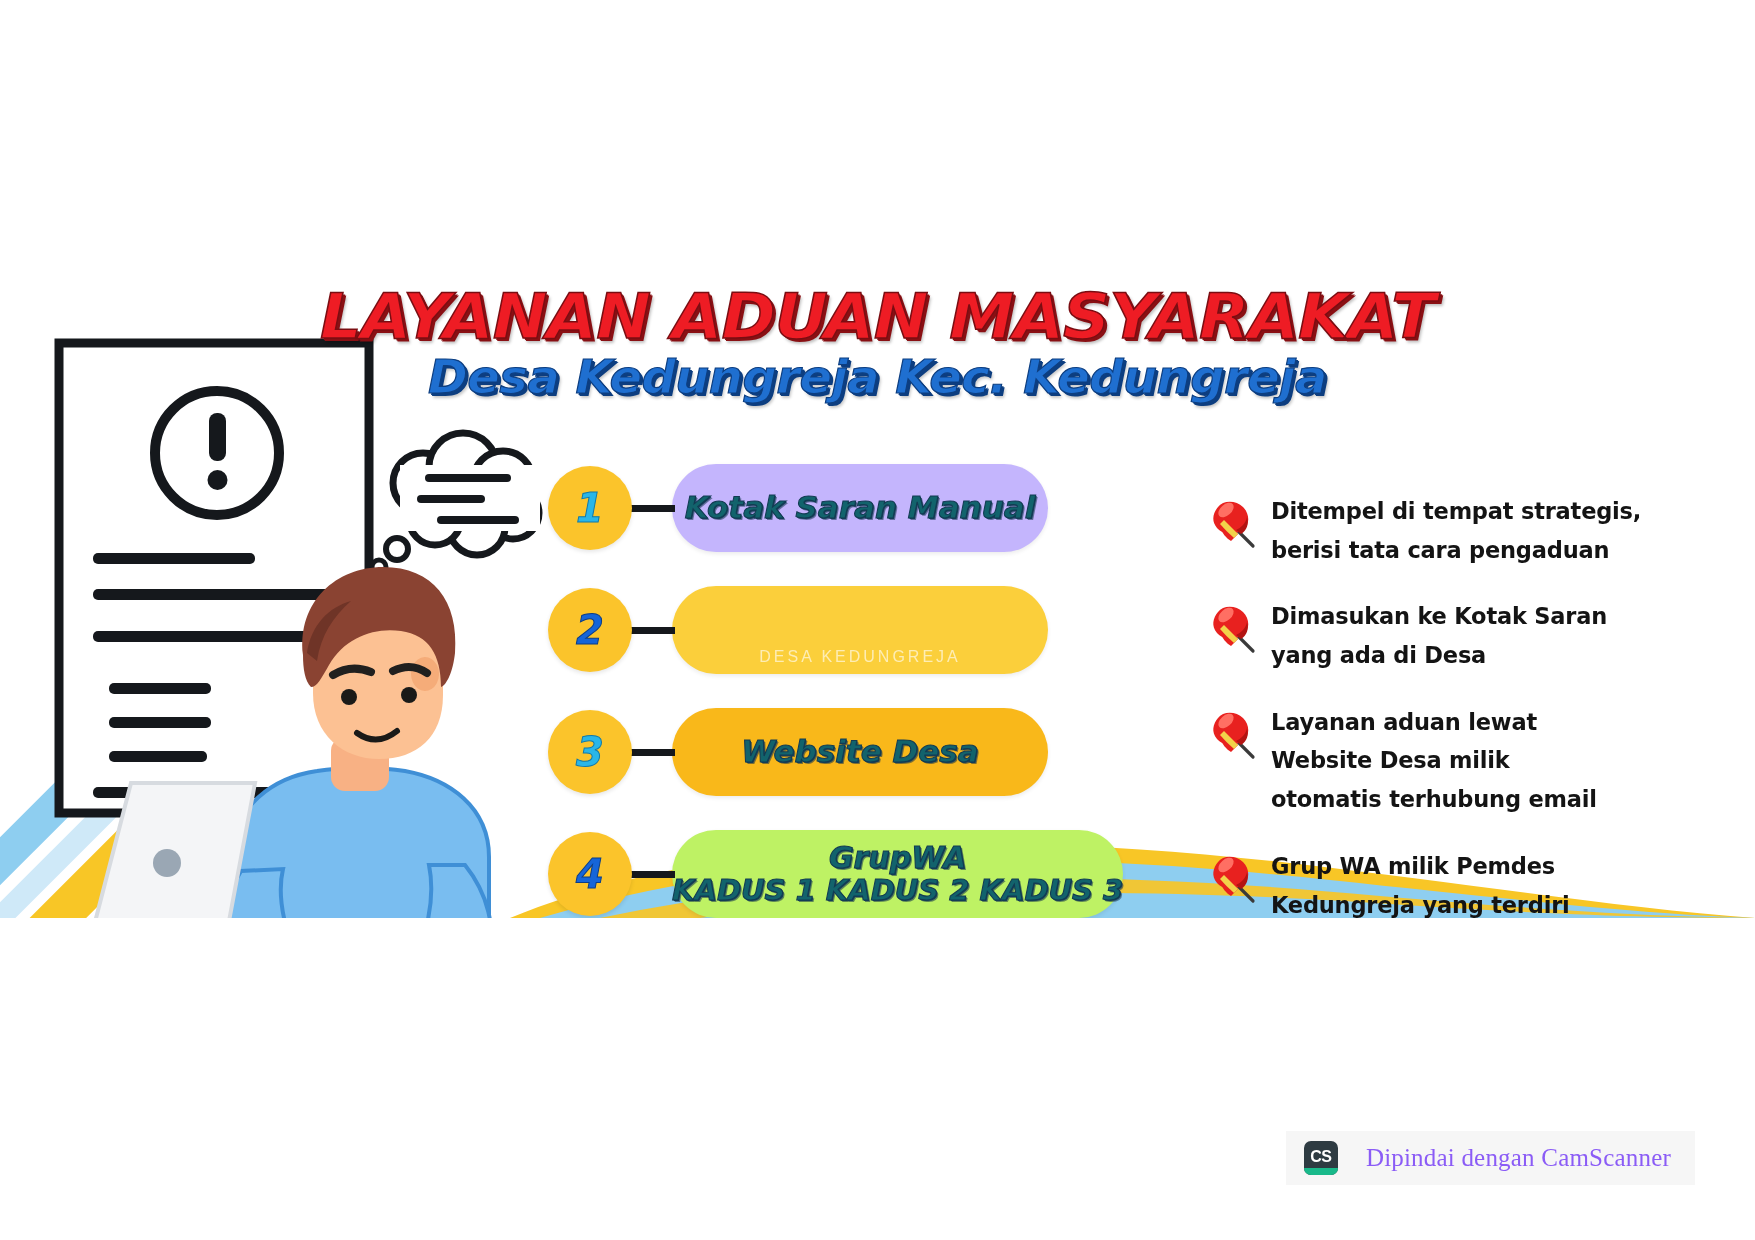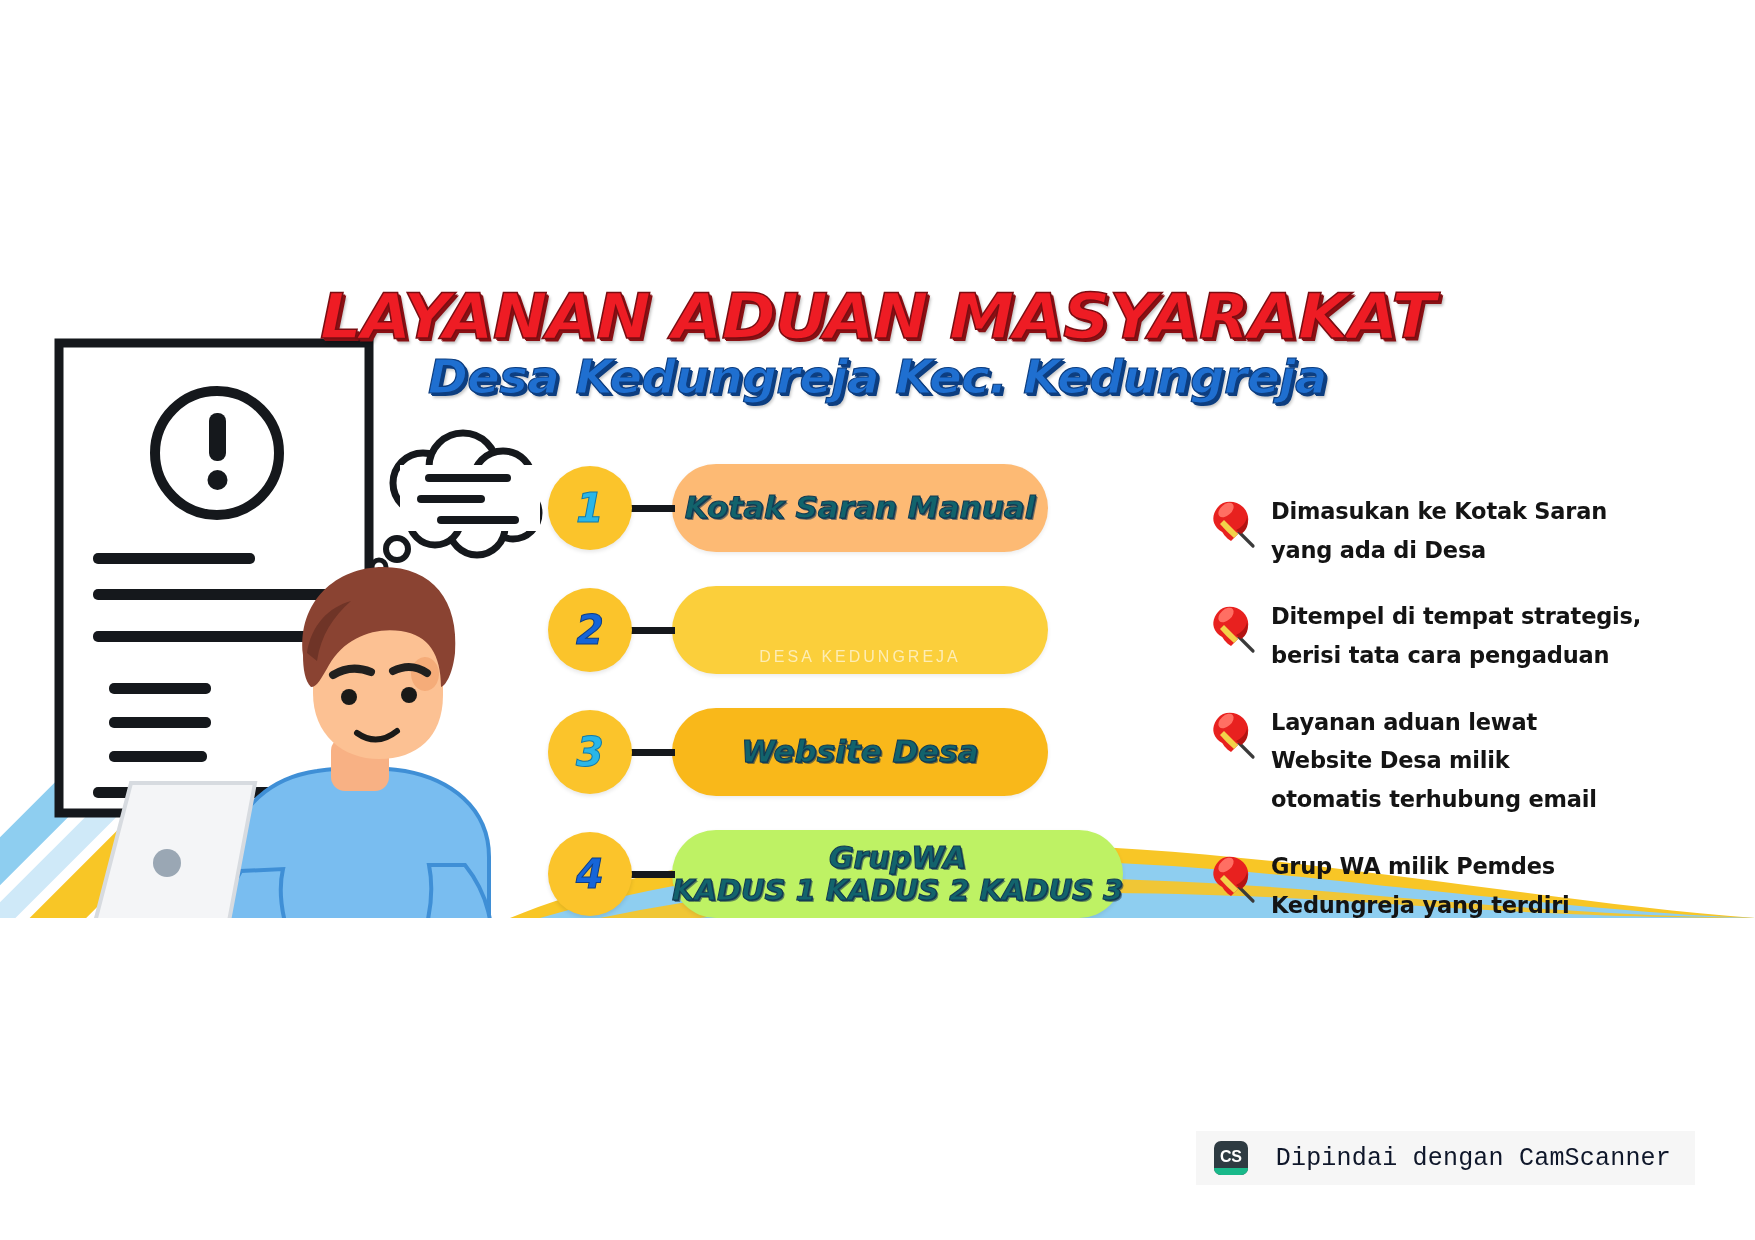--- a/index.html
+++ b/index.html
@@ -229,23 +229,23 @@
     letter-spacing: -0.5px;
     margin-bottom: 3px;
   }
   .cs-icon .cs-bar {
     position: absolute;
     left: 0; bottom: 0;
     width: 100%; height: 7px;
     background: #19b98a;
   }
   .cs-text {
-    font-family: Liberation Mono, monospace;
+    font-family: Liberation Serif, serif;
     font-size: 25px;
-    color: #0f172a;
+    color: #8b5cf6;
     letter-spacing: 0.2px;
   }
 </style>
 </head>
 <body>
 
 <div id="poster">
 
   <div class="page-sheet">
 
@@ -358,21 +358,21 @@
         <circle cx="122" cy="528" r="14" fill="#9aa7b4"></circle>
         <path d="M24,620 L188,620 L210,596 L42,596 Z" fill="#ffffff" stroke="#d7dbe0" stroke-width="3"></path>
       </g>
     </svg>
 
     <div class="steps">
 
       <div class="step-row">
         <div class="step-num cyan">1</div>
         <div class="connector"></div>
-        <div class="step-bar" style="background:#fdba74;">
+        <div class="step-bar" style="background:#c4b5fd;">
           <div class="label">Kotak Saran Manual</div>
         </div>
       </div>
 
       <div class="step-row">
         <div class="step-num blue">2</div>
         <div class="connector"></div>
         <div class="step-bar" style="background:#fbcf3b;">
           <div class="watermark">DESA  KEDUNGREJA</div>
         </div>
@@ -391,48 +391,48 @@
         <div class="connector"></div>
         <div class="step-bar" style="background:#bef264;">
           <div class="label two-line-top">GrupWA</div>
           <div class="label small">KADUS 1 KADUS 2 KADUS 3</div>
         </div>
       </div>
 
     </div>
 
     <div class="notes">
+
+      <div class="note">
+        <svg class="pin" viewBox="0 0 58 58">
+          <line x1="30" y1="34" x2="48" y2="52" stroke="#3a3a3a" stroke-width="3.2" stroke-linecap="round"></line>
+          <path d="M13,13 C18,6 31,6 38,13 C45,20 45,31 38,36 C31,41 18,41 12,34 C6,27 8,19 13,13 Z" fill="#e8211f"></path>
+          <path d="M20,27 L33,40 L26,47 C21,44 17,39 15,33 Z" fill="#e8211f"></path>
+          <path d="M19,26 q9,9 14,14 l-4,4 q-8,-7 -14,-14 Z" fill="#f2d24a"></path>
+          <ellipse cx="21" cy="16" rx="9" ry="5.5" transform="rotate(-42 21 16)" fill="#ff6f63"></ellipse>
+          <path d="M31,36 C36,34 41,29 42,23 C44,30 42,36 36,40 Z" fill="#b31412"></path>
+        </svg>
+        <div class="note-text">
+          <div>Ditempel di tempat strategis,</div>
+          <div>berisi tata cara pengaduan</div>
+        </div>
+      </div>
 
       <div class="note">
         <svg class="pin" viewBox="0 0 58 58">
           <line x1="30" y1="34" x2="48" y2="52" stroke="#3a3a3a" stroke-width="3.2" stroke-linecap="round"></line>
           <path d="M13,13 C18,6 31,6 38,13 C45,20 45,31 38,36 C31,41 18,41 12,34 C6,27 8,19 13,13 Z" fill="#e8211f"></path>
           <path d="M20,27 L33,40 L26,47 C21,44 17,39 15,33 Z" fill="#e8211f"></path>
           <path d="M19,26 q9,9 14,14 l-4,4 q-8,-7 -14,-14 Z" fill="#f2d24a"></path>
           <ellipse cx="21" cy="16" rx="9" ry="5.5" transform="rotate(-42 21 16)" fill="#ff6f63"></ellipse>
           <path d="M31,36 C36,34 41,29 42,23 C44,30 42,36 36,40 Z" fill="#b31412"></path>
         </svg>
         <div class="note-text">
           <div>Dimasukan ke Kotak Saran</div>
           <div>yang ada di Desa</div>
-        </div>
-      </div>
-
-      <div class="note">
-        <svg class="pin" viewBox="0 0 58 58">
-          <line x1="30" y1="34" x2="48" y2="52" stroke="#3a3a3a" stroke-width="3.2" stroke-linecap="round"></line>
-          <path d="M13,13 C18,6 31,6 38,13 C45,20 45,31 38,36 C31,41 18,41 12,34 C6,27 8,19 13,13 Z" fill="#e8211f"></path>
-          <path d="M20,27 L33,40 L26,47 C21,44 17,39 15,33 Z" fill="#e8211f"></path>
-          <path d="M19,26 q9,9 14,14 l-4,4 q-8,-7 -14,-14 Z" fill="#f2d24a"></path>
-          <ellipse cx="21" cy="16" rx="9" ry="5.5" transform="rotate(-42 21 16)" fill="#ff6f63"></ellipse>
-          <path d="M31,36 C36,34 41,29 42,23 C44,30 42,36 36,40 Z" fill="#b31412"></path>
-        </svg>
-        <div class="note-text">
-          <div>Ditempel di tempat strategis,</div>
-          <div>berisi tata cara pengaduan</div>
         </div>
       </div>
 
       <div class="note">
         <svg class="pin" viewBox="0 0 58 58">
           <line x1="30" y1="34" x2="48" y2="52" stroke="#3a3a3a" stroke-width="3.2" stroke-linecap="round"></line>
           <path d="M13,13 C18,6 31,6 38,13 C45,20 45,31 38,36 C31,41 18,41 12,34 C6,27 8,19 13,13 Z" fill="#e8211f"></path>
           <path d="M20,27 L33,40 L26,47 C21,44 17,39 15,33 Z" fill="#e8211f"></path>
           <path d="M19,26 q9,9 14,14 l-4,4 q-8,-7 -14,-14 Z" fill="#f2d24a"></path>
           <ellipse cx="21" cy="16" rx="9" ry="5.5" transform="rotate(-42 21 16)" fill="#ff6f63"></ellipse>

